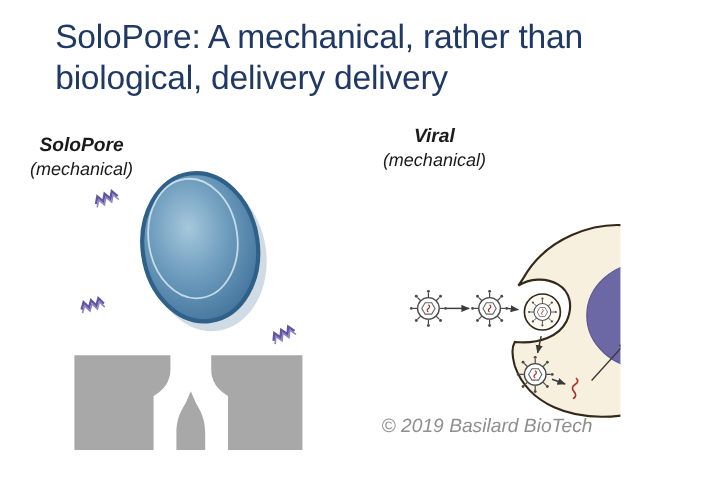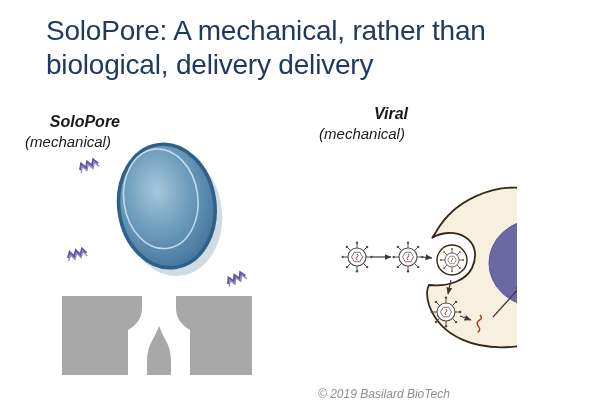--- a/index.html
+++ b/index.html
@@ -6,26 +6,26 @@
   .slide{
     position:relative;width:517px;height:400px;background:#ffffff;overflow:hidden;
     font-family:"Liberation Sans", sans-serif;
   }
   .gfx{position:absolute;left:0;top:0;}
   .title{
     position:absolute;left:46px;top:14px;width:530px;
     font-size:28px;line-height:34px;color:#1f3864;letter-spacing:-0.2px;
   }
   .caption{position:absolute;text-align:center;color:#1a1a1a;font-style:italic;}
-  .caption .cap-label{font-weight:bold;font-size:16px;line-height:20px;text-align:right;}
+  .caption .cap-label{font-weight:bold;font-size:16px;line-height:20px;}
   .caption .cap-sub{font-size:15px;line-height:19px;}
   .caption.left{left:16px;top:112px;width:104px;}
   .caption.right{left:316px;top:104px;width:92px;}
   .copyright{
-    position:absolute;left:318px;top:347px;font-size:12px;font-style:italic;color:#8f8f8f;margin-top:40px;
+    position:absolute;left:318px;top:347px;font-size:16px;font-style:italic;color:#8f8f8f;
   }
 </style>
 </head>
 <body>
 
 <div class="slide">
 
   <svg class="gfx" width="600" height="400" viewBox="0 0 600 400">
     <defs>
       <radialGradient id="cellGrad" cx="42%" cy="36%" r="75%">

